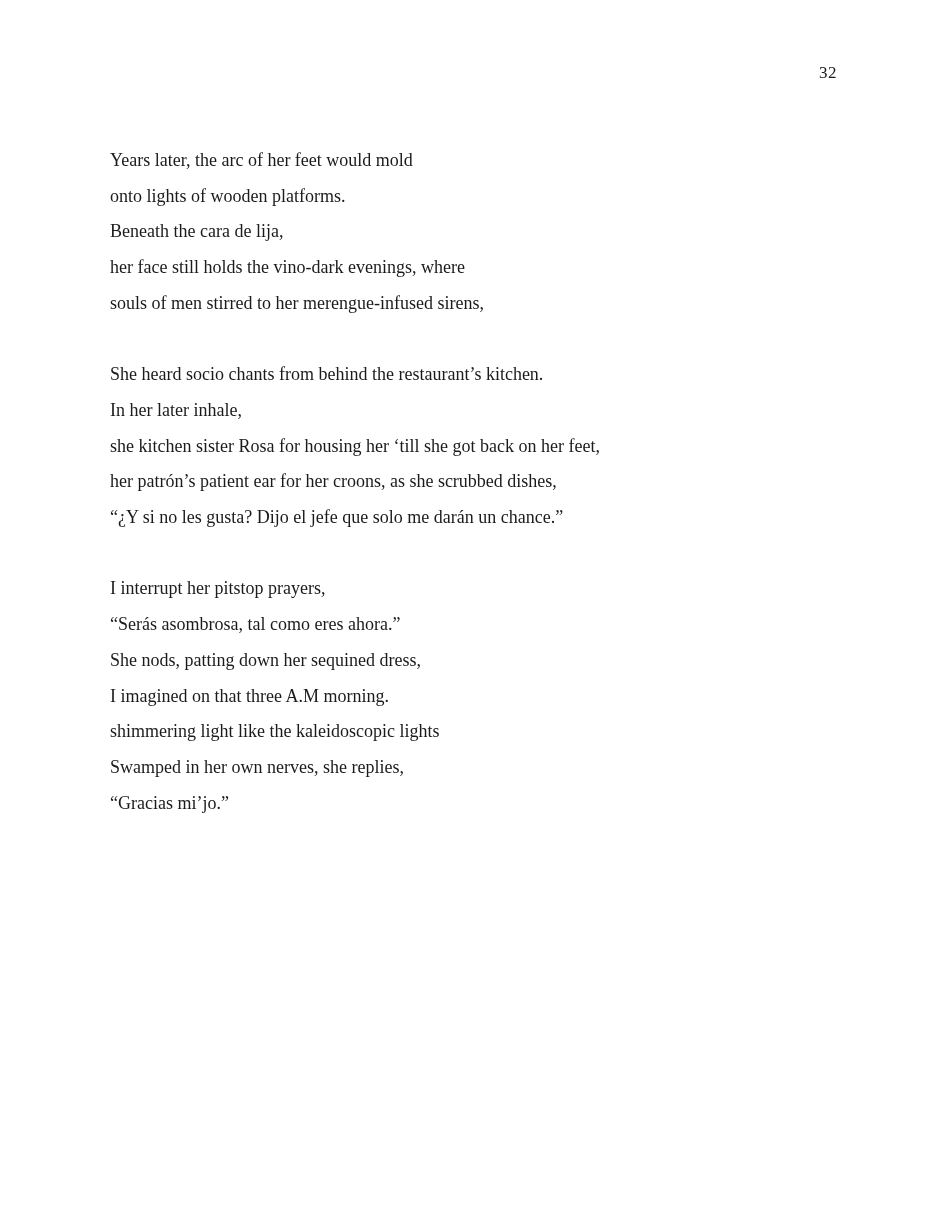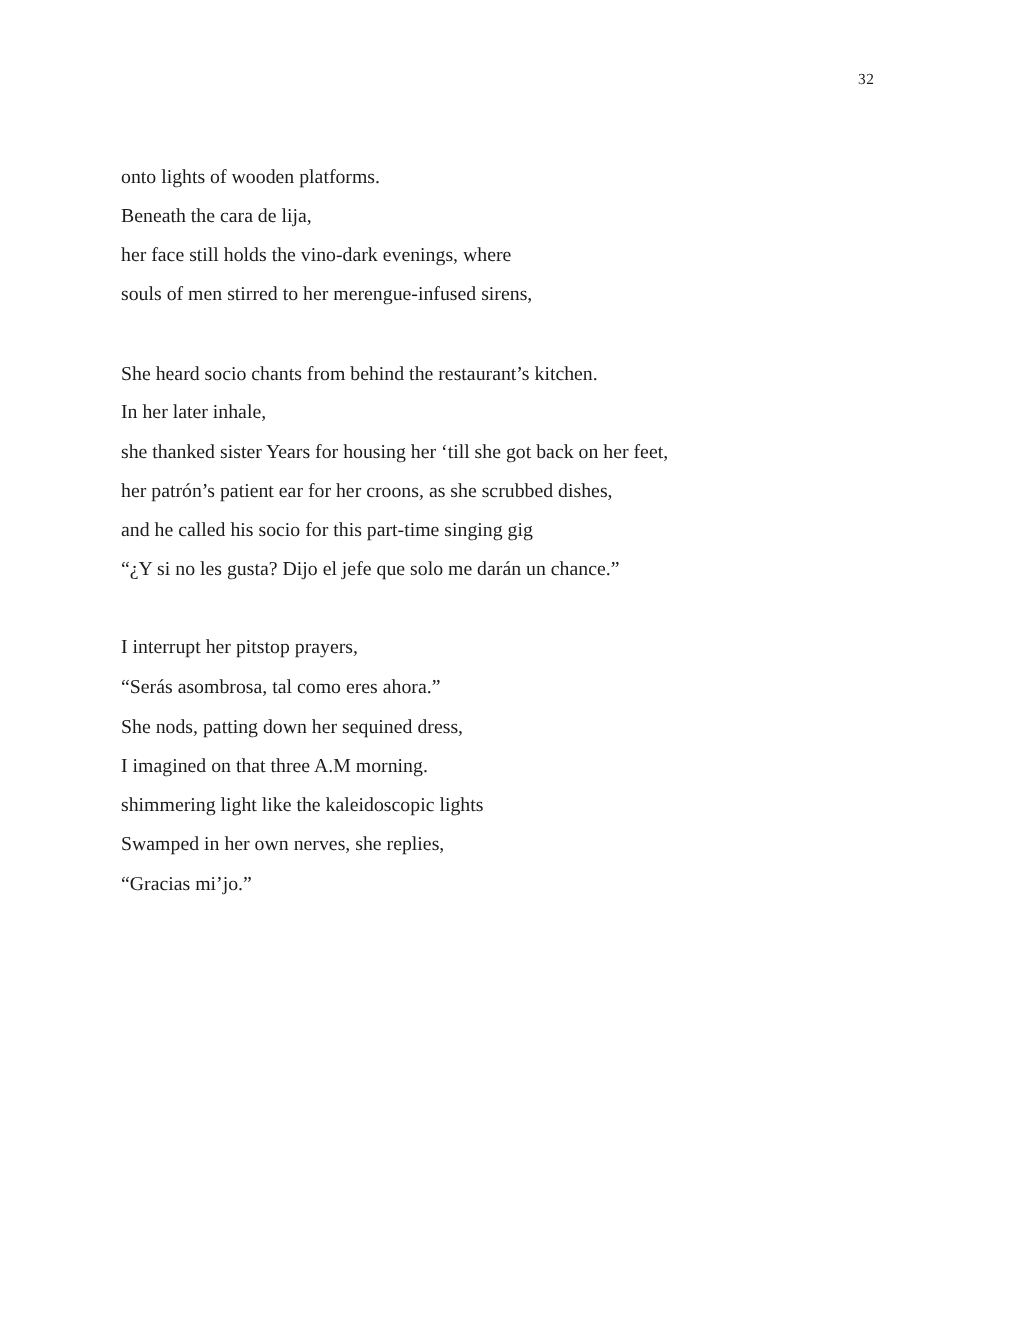--- a/index.html
+++ b/index.html
@@ -15,22 +15,22 @@
     color: #1b1b1b;
   }
   .page {
     position: absolute;
     inset: 0;
     background: #ffffff;
   }
   .page-number {
     position: absolute;
     top: 63px;
-    left: 780px;
-    font-size: 14px;
+    left: 819px;
+    font-size: 17px;
     line-height: 20px;
     letter-spacing: 0.5px;
   }
   .poem {
     position: absolute;
     left: 110px;
     top: 143px;
     width: 720px;
     font-size: 18px;
     line-height: 35.7px;
@@ -46,32 +46,32 @@
 </head>
 <body>
 
 <div class="page">
 
   <div class="page-number">32</div>
 
   <div class="poem">
 
     <div class="stanza">
+      <div class="line">Years later, the arc of her feet would mold</div>
       <div class="line">onto lights of wooden platforms.</div>
       <div class="line">Beneath the cara de lija,</div>
       <div class="line">her face still holds the vino-dark evenings, where</div>
       <div class="line">souls of men stirred to her merengue-infused sirens,</div>
     </div>
 
     <div class="stanza">
       <div class="line">She heard socio chants from behind the restaurant’s kitchen.</div>
       <div class="line">In her later inhale,</div>
-      <div class="line">she thanked sister Years for housing her ‘till she got back on her feet,</div>
+      <div class="line">she kitchen sister Rosa for housing her ‘till she got back on her feet,</div>
       <div class="line">her patrón’s patient ear for her croons, as she scrubbed dishes,</div>
-      <div class="line">and he called his socio for this part-time singing gig</div>
       <div class="line">“¿Y si no les gusta? Dijo el jefe que solo me darán un chance.”</div>
     </div>
 
     <div class="stanza">
       <div class="line">I interrupt her pitstop prayers,</div>
       <div class="line">“Serás asombrosa, tal como eres ahora.”</div>
       <div class="line">She nods, patting down her sequined dress,</div>
       <div class="line">I imagined on that three A.M morning.</div>
       <div class="line">shimmering light like the kaleidoscopic lights</div>
       <div class="line">Swamped in her own nerves, she replies,</div>

